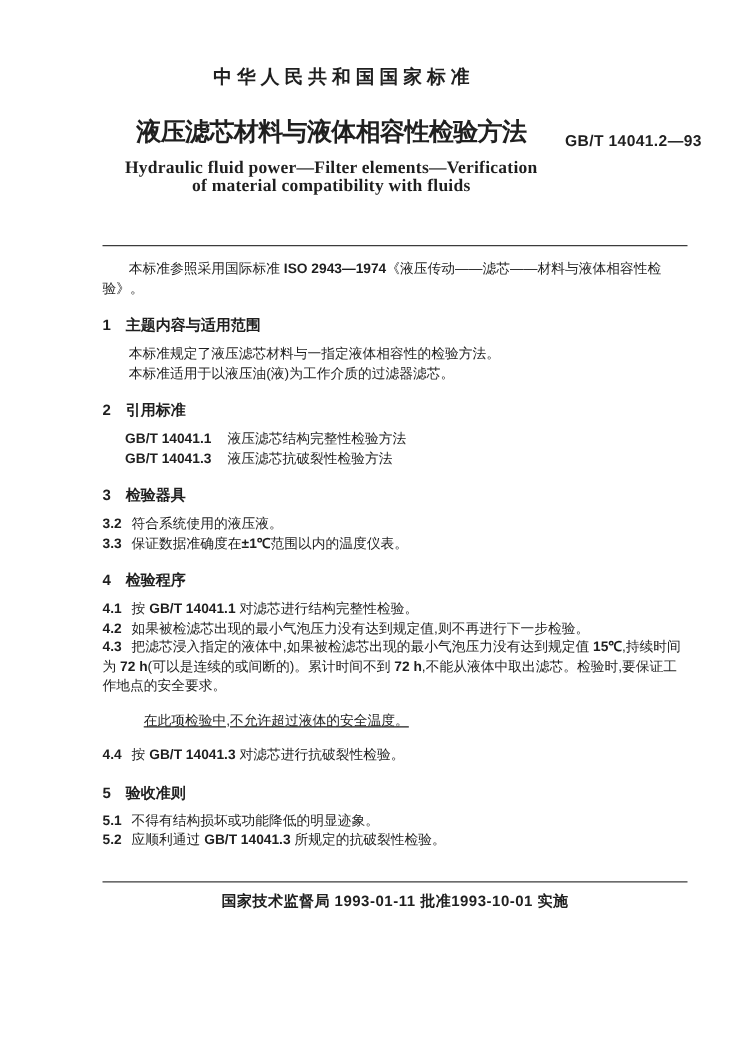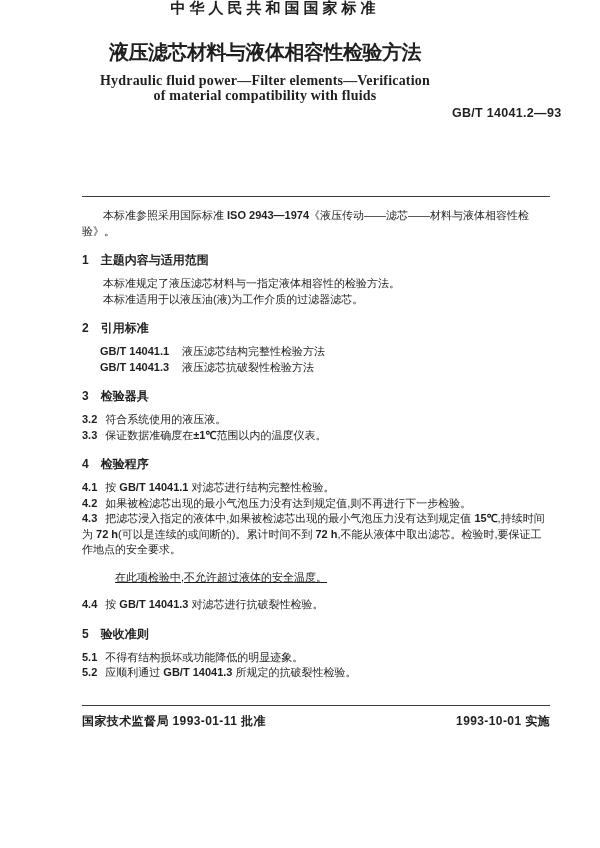--- a/index.html
+++ b/index.html
@@ -3,21 +3,21 @@
 <meta charset="utf-8">
 <style>
   html,body{margin:0;padding:0;background:#ffffff;}
   .page{
     position:relative;width:600px;height:848px;background:#ffffff;overflow:hidden;
     font-family:"Liberation Sans",sans-serif;color:#1f1f1f;
     -webkit-font-smoothing:antialiased;
   }
   
   .masthead{position:absolute;top:0;left:0;width:530px;text-align:center;}
-  .country{position:relative;left:10px;font-weight:700;font-size:15px;
+  .country{margin-top:54px;position:relative;left:10px;font-weight:700;font-size:15px;
            letter-spacing:4px;line-height:16px;white-space:nowrap;}
   .title-cn{margin-top:26px;font-weight:700;font-size:20px;letter-spacing:-0.5px;
             line-height:20px;white-space:nowrap;}
   .title-en{font-family:"Liberation Serif",serif;font-weight:700;font-size:14px;
             line-height:15px;letter-spacing:0.2px;}
   .title-en.first{margin-top:11px;}
   .std-no{position:absolute;top:106px;left:452px;font-size:12.5px;font-weight:700;
           letter-spacing:0.3px;white-space:nowrap;}
   
   .docbody{position:absolute;top:196px;left:82px;right:50px;
@@ -27,21 +27,21 @@
   .sec .secno{margin-right:12px;}
   .para{margin:0;text-indent:21px;}
   .ref{margin:0 0 0 18px;}
   .ref .code{margin-right:13px;}
   .item{margin:0;}
   .item .no{margin-right:8px;}
   b{font-weight:700;}
   .note{margin:12px;text-indent:21px;text-decoration:underline;}
   
   .docfooter{position:absolute;left:82px;right:50px;top:705px;border-top:1.5px solid #3c3c3c;
-             display:flex;justify-content:space-between;padding-top:7px;
+             display:flex;justify-content:center;padding-top:7px;
              font-size:12px;font-weight:700;letter-spacing:0.4px;}
 </style>
 </head>
 <body>
 
 <div class="page">
 
   <header class="masthead">
     <div class="country">中华人民共和国国家标准</div>
     <div class="title-cn">液压滤芯材料与液体相容性检验方法</div>

